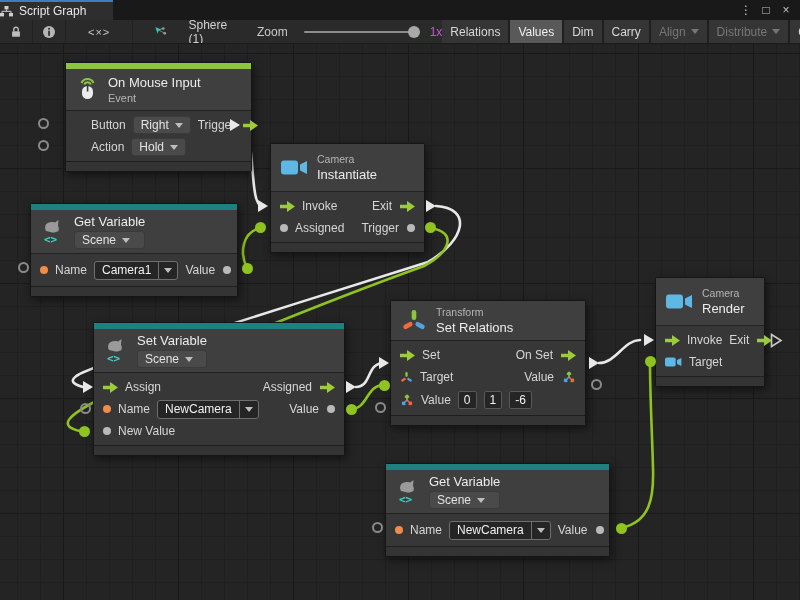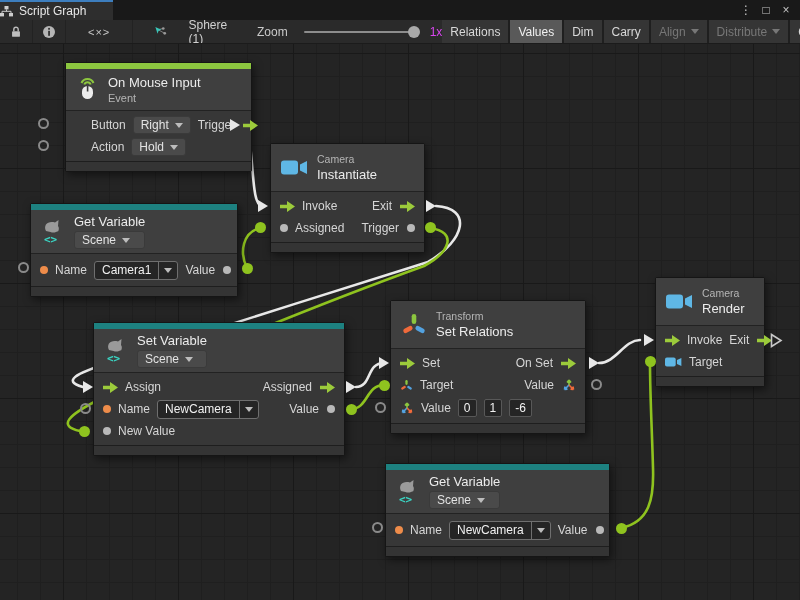--- a/index.html
+++ b/index.html
@@ -335,21 +335,21 @@
       </div>
       <div class="row">
         <span class="pdot"></span>
         <span class="plabel">New Value</span>
       </div>
     </div>
     <div class="nfoot"></div>
   </div>
 
   <div class="node" style="left:390px; top:300px; width:196px;">
-    <div class="nhead" style="height:48px;">
+    <div class="nhead" style="height:40px;">
       <svg width="26" height="26" viewBox="0 0 26 26">
         <rect x="10.7" y="2" width="4.6" height="10" rx="2.3" fill="#8CC63F"></rect>
         <rect x="10.7" y="2" width="4.6" height="10" rx="2.3" fill="#53A2E0" transform="rotate(120 13 14)"></rect>
         <rect x="10.7" y="2" width="4.6" height="10" rx="2.3" fill="#F06A3B" transform="rotate(-120 13 14)"></rect>
       </svg>
       <div class="tcol">
         <div class="n-cat">Transform</div>
         <div class="n-title">Set Relations</div>
       </div>
     </div>

